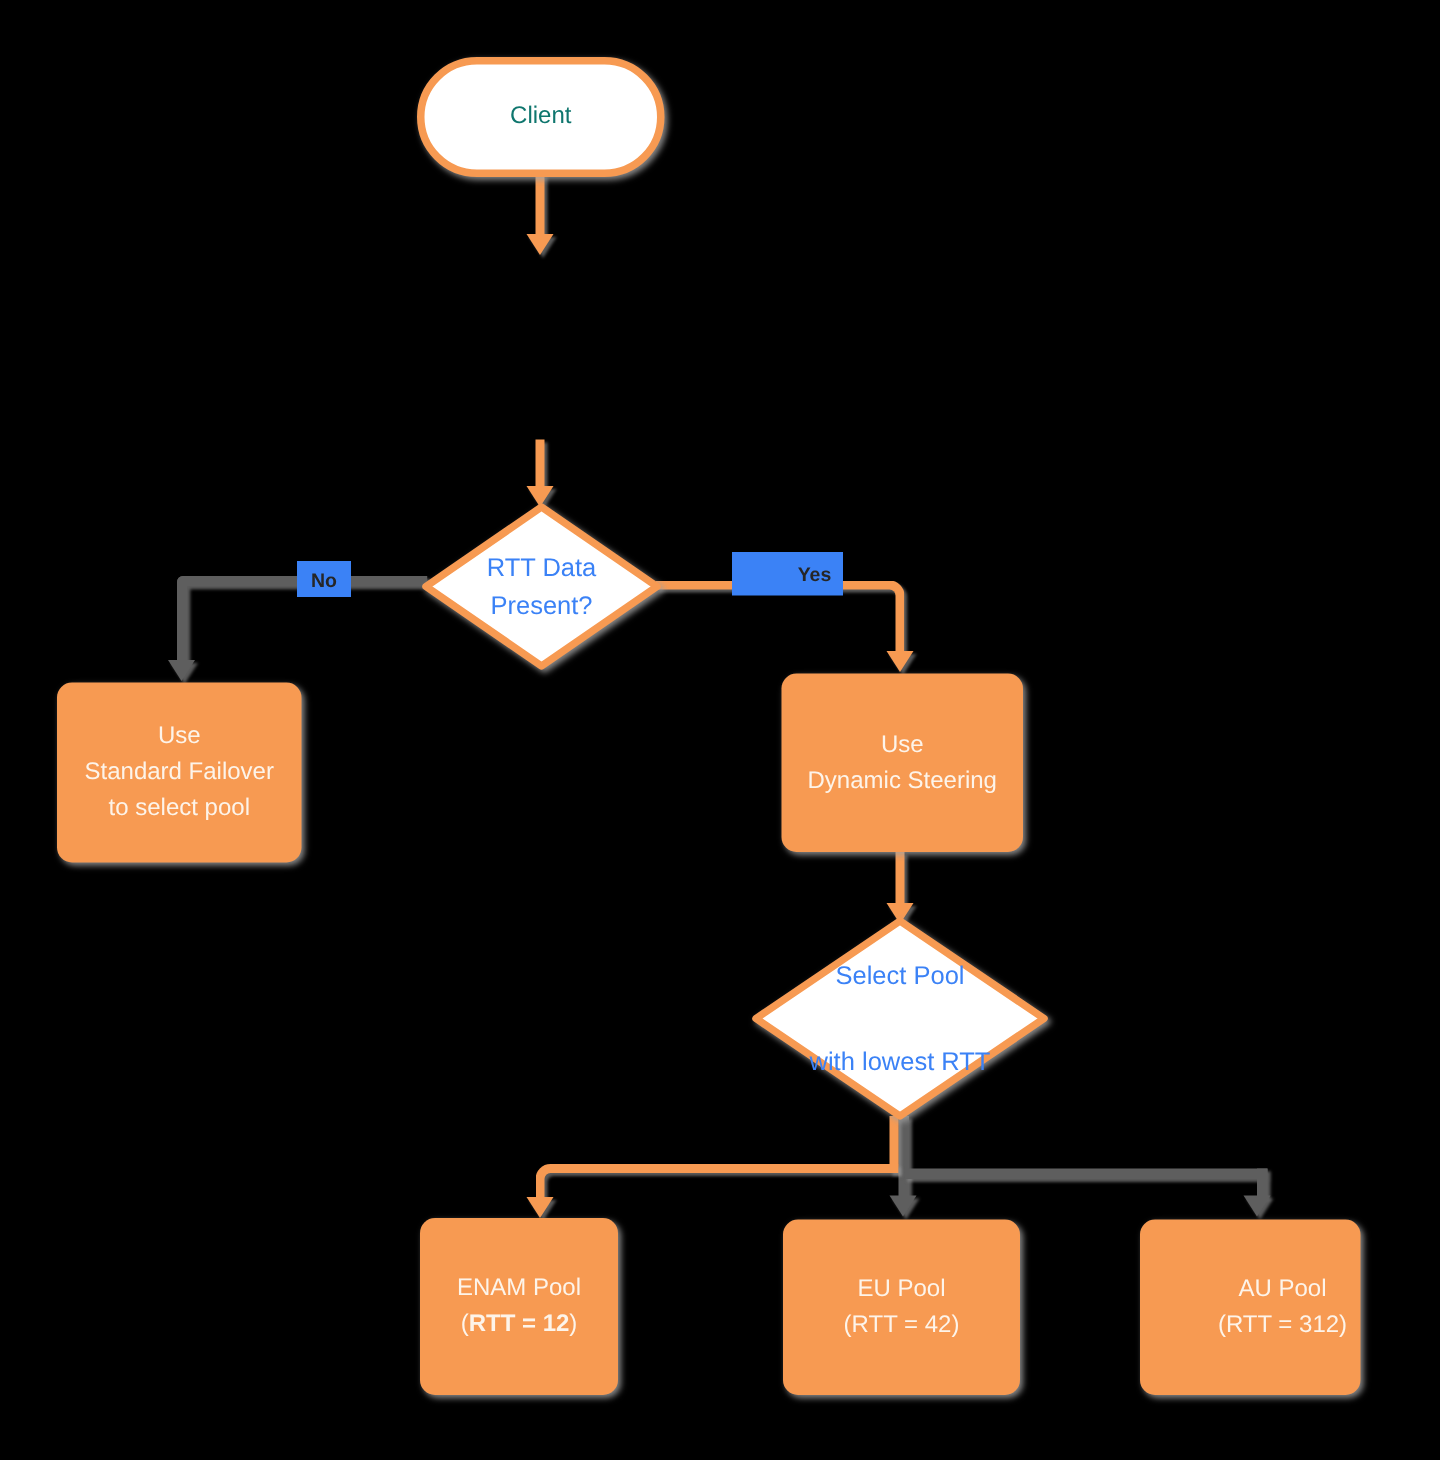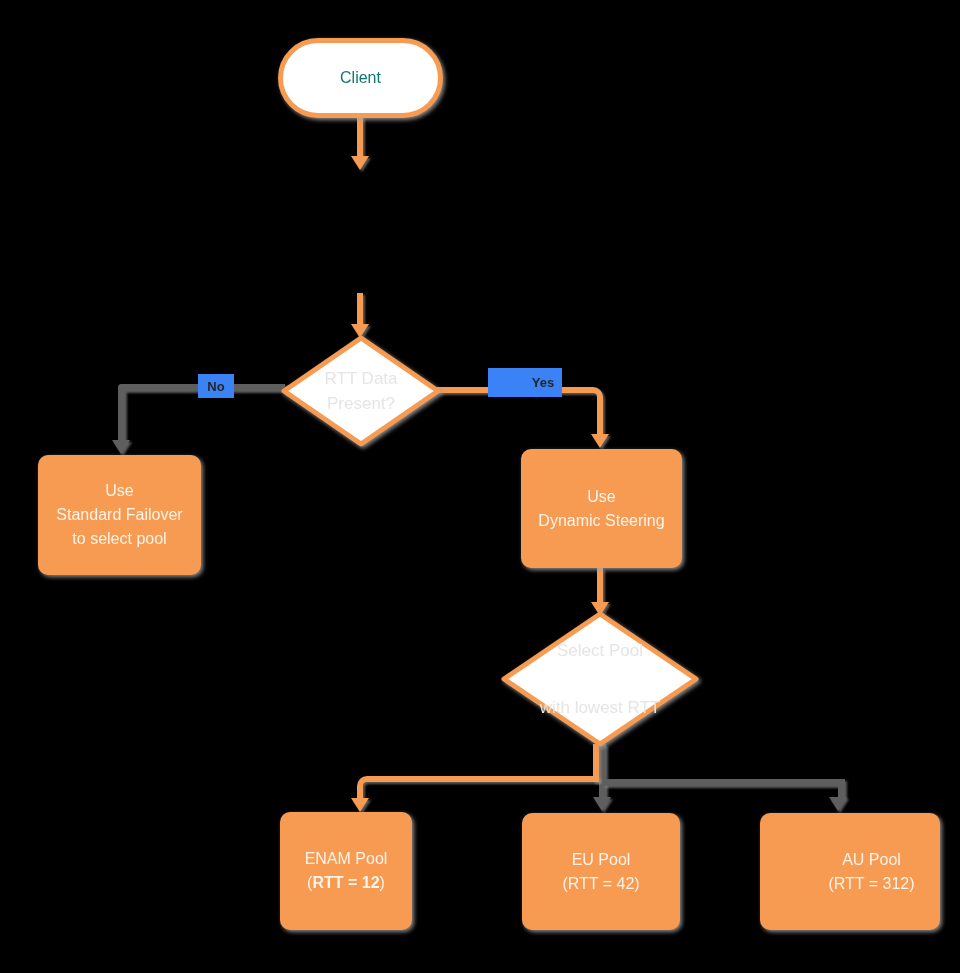--- a/index.html
+++ b/index.html
@@ -15,21 +15,21 @@
   }
   .rect-orange{
     background:#F79A52;border-radius:10px;color:#FDF4EA;font-size:16px;line-height:24px;
   }
   .stadium{
     background:#FFFFFF;border:5px solid #F79A52;border-radius:44px;color:#0f766e;font-size:16px;
   }
   .diamond-svg{position:absolute;filter:drop-shadow(2px 2px 2px rgba(160,160,160,0.85));}
   .diamond-text{
     position:absolute;display:flex;flex-direction:column;align-items:center;justify-content:center;
-    text-align:center;color:#e5e5e5;font-size:17px;line-height:25px;
+    text-align:center;color:#3b82f6;font-size:17px;line-height:25px;
   }
   .bold{font-weight:bold;}
   
   .seg{position:absolute;filter:drop-shadow(2px 2px 1px rgba(150,150,150,0.6));}
   .v-orange{width:6px;background:#F79A52;}
   .v-gray{width:7px;background:#5E5E5E;}
   .elbow{position:absolute;box-sizing:border-box;filter:drop-shadow(2px 2px 1px rgba(150,150,150,0.6));}
   .arrow{position:absolute;width:0;height:0;border-left:9px solid transparent;border-right:9px solid transparent;
          filter:drop-shadow(2px 2px 1px rgba(150,150,150,0.6));}
   .arrow.orange{border-top:14px solid #F79A52;}
@@ -105,21 +105,21 @@
   <div class="node rect-orange" style="left:280px;top:812px;width:132px;height:118px;">
     <div>ENAM Pool</div>
     <div><span>(</span><span class="bold">RTT = 12</span><span>)</span></div>
   </div>
 
   <div class="node rect-orange" style="left:522px;top:813px;width:158px;height:117px;">
     <div>EU Pool</div>
     <div>(RTT = 42)</div>
   </div>
 
-  <div class="node rect-orange" style="left:760px;top:813px;width:180px;height:117px;padding-left:43px;">
+  <div class="node rect-orange" style="left:760px;top:813px;width:147px;height:117px;padding-left:43px;">
     <div>AU Pool</div>
     <div>(RTT = 312)</div>
   </div>
 
   <div class="edge-label" style="left:198px;top:374px;width:36px;height:24px;">No</div>
   <div class="edge-label" style="left:488px;top:368px;width:38px;height:29px;padding-left:36px;">Yes</div>
 
 </div>
 
 </body></html>

